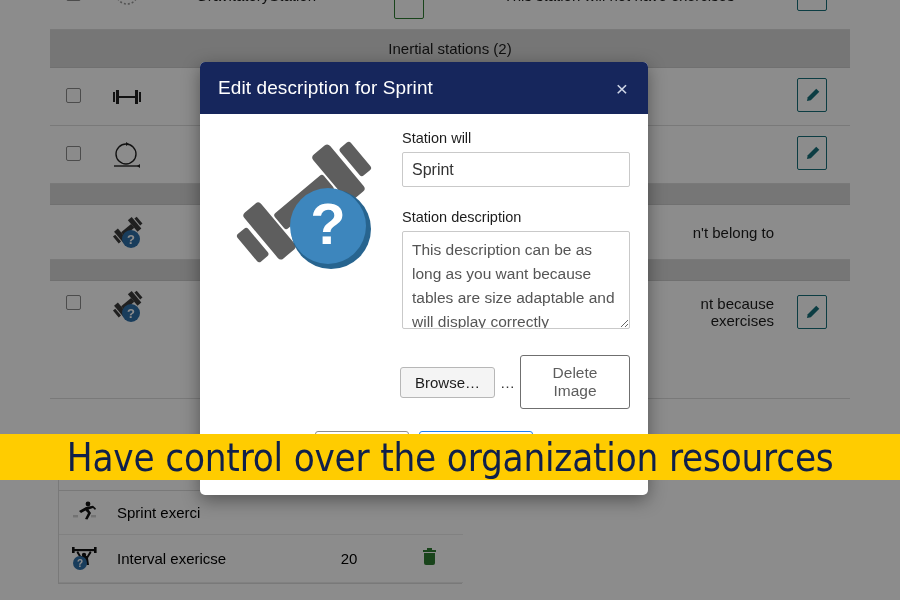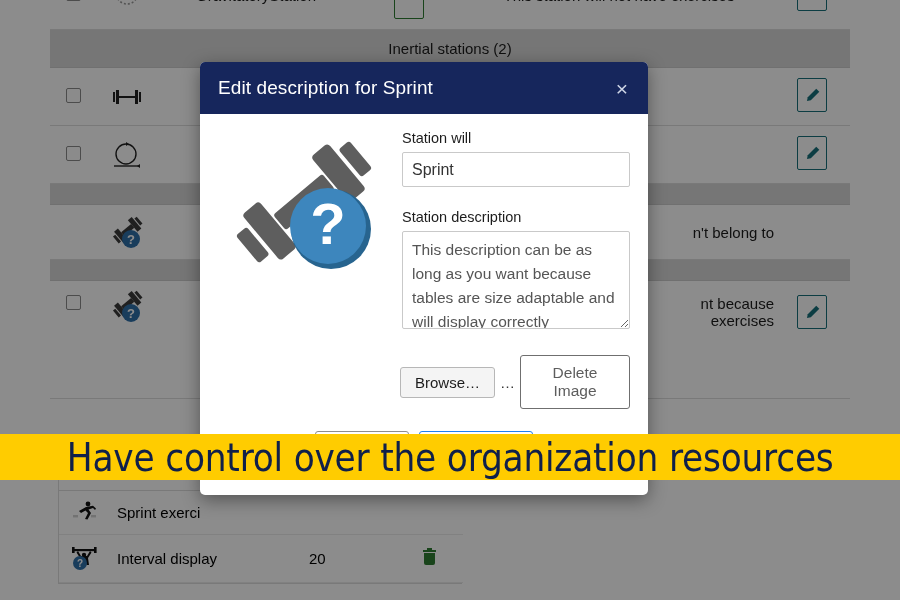--- a/index.html
+++ b/index.html
@@ -113,21 +113,21 @@
     border-bottom: 1px solid #dcdcdc;
   }
   .ex-table td {
     padding: 9px 6px;
     vertical-align: middle;
     border-bottom: 1px solid #ebebeb;
     background: #ffffff;
   }
   .ex-col-icon { width: 52px; text-align: center; }
   .ex-col-name { width: 192px; text-align: left; }
-  .ex-col-val  { width: 92px;  text-align: left; }
+  .ex-col-val  { width: 92px;  text-align: center; }
   .ex-col-del  { width: 68px;  text-align: center; }
 
   .trash {
     display: inline-block;
     width: 13px; height: 16px;
     position: relative;
     cursor: pointer;
   }
   .trash .can {
     position: absolute; left: 1px; top: 4px;
@@ -519,21 +519,21 @@
               <svg width="30" height="26" viewBox="0 0 30 26">
                 <rect x="2" y="3" width="2.6" height="6" fill="#111"></rect>
                 <rect x="24" y="3" width="2.6" height="6" fill="#111"></rect>
                 <rect x="4" y="5" width="21" height="2.2" fill="#111"></rect>
                 <circle cx="14" cy="11" r="2.2" fill="#111"></circle>
                 <path d="M8 7 L11 12 L17 12 L20 7 L21.5 8.5 L18 14 L19 21 L16.5 21 L15.5 16 L12.5 16 L11.5 21 L9 21 L10 14 L6.5 8.5 z" fill="#111"></path>
                 <circle cx="10" cy="19" r="7" fill="#2f6fa8"></circle>
                 <text x="10" y="23.4" font-size="10" fill="#ffffff" text-anchor="middle" font-family="Liberation Sans, sans-serif" font-weight="bold">?</text>
               </svg>
             </td>
-            <td class="ex-col-name">Interval display</td>
+            <td class="ex-col-name">Interval exericse</td>
             <td class="ex-col-val">20</td>
             <td class="ex-col-del">
               <span class="trash">
                 <span class="hdl"></span><span class="lid"></span><span class="can"></span>
               </span>
             </td>
           </tr>
         </tbody>
       </table>
     </div>

